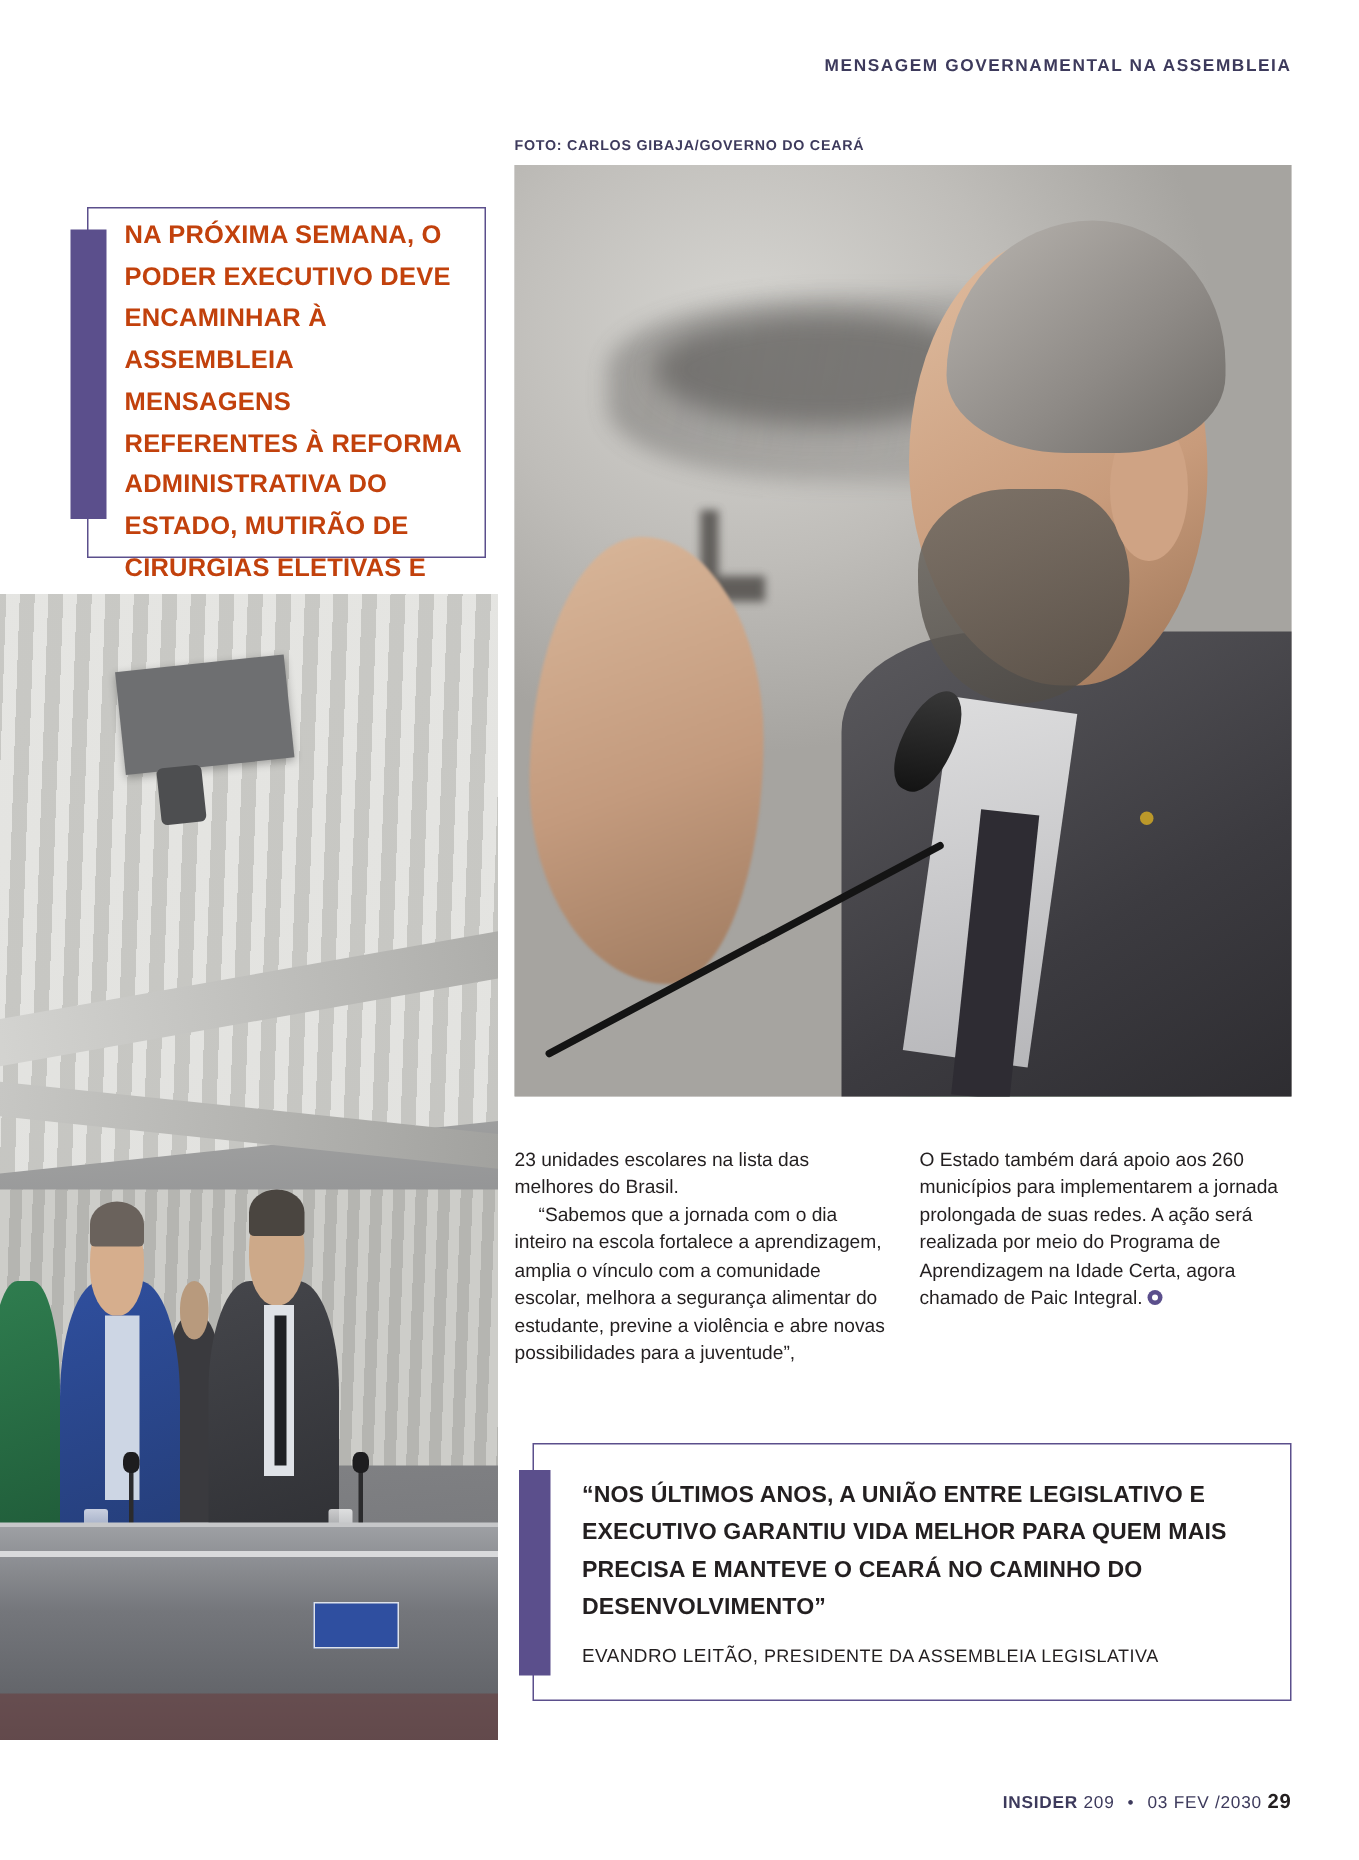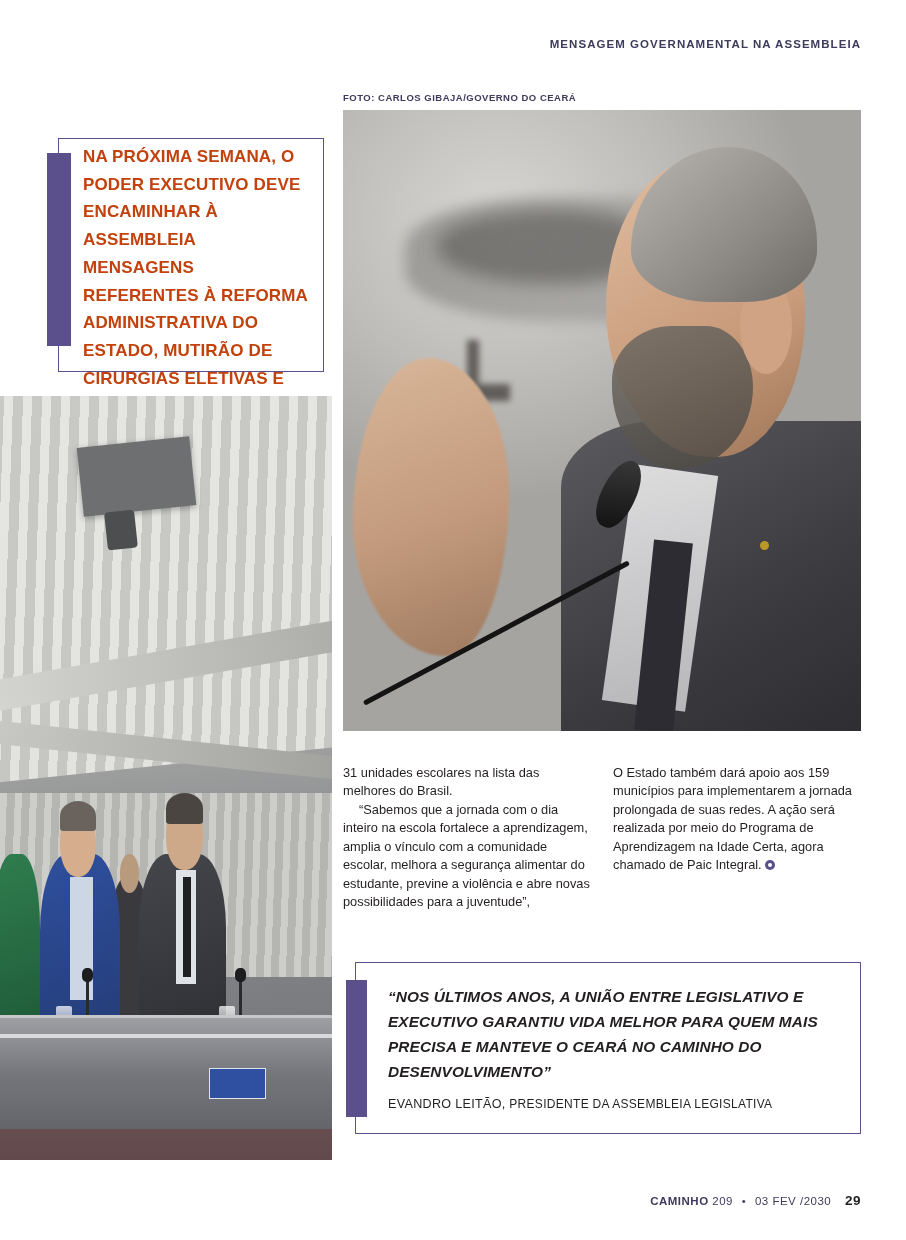--- a/index.html
+++ b/index.html
@@ -424,21 +424,20 @@
   .quote-box .qtext {
     position: absolute;
     left: 32px; top: 22px;
     width: 455px;
     font-size: 15.4px;
     line-height: 1.62;
     font-weight: 700;
     letter-spacing: 0.1px;
     text-transform: uppercase;
     color: #231f20;
-    font-style: italic;
   }
   .quote-box .qattr {
     position: absolute;
     left: 32px; top: 134px;
     font-size: 12px;
     letter-spacing: 0.3px;
     text-transform: uppercase;
     color: #231f20;
   }
   .quote-box .qattr b { font-weight: 400; font-size: 12.6px; }
@@ -449,21 +448,20 @@
     right: 45px; bottom: 32px;
     font-size: 11.5px;
     letter-spacing: 0.5px;
     color: #3d3a5c;
   }
   .footer .brand { font-weight: 700; }
   .footer .dot { margin: 0 5px; }
   .footer .pageno {
     font-weight: 700;
     font-size: 13.5px;
-    margin-left: 10px;
     color: #231f20;
   }
 </style>
 </head>
 <body>
 
 <div class="page">
 
   <div class="running-head">MENSAGEM GOVERNAMENTAL NA ASSEMBLEIA</div>
 
@@ -520,37 +518,37 @@
     <div class="pl-mic2"></div>
     <div class="pl-glass1"></div>
     <div class="pl-glass2"></div>
     <div class="pl-desk"></div>
     <div class="pl-desk-edge"></div>
     <div class="pl-plate"></div>
     <div class="pl-floor"></div>
   </div>
 
   <div class="col col-1">
-    <p>31 unidades escolares na lista das melhores do Brasil.</p>
+    <p>23 unidades escolares na lista das melhores do Brasil.</p>
     <p>“Sabemos que a jornada com o dia inteiro na escola fortalece a aprendizagem, amplia o vínculo com a comunidade escolar, melhora a segurança alimentar do estudante, previne a violência e abre novas possibilidades para a juventude”,</p>
   </div>
 
   <div class="col col-2">
-    <p><span>O Estado também dará apoio aos 159 municípios para implementarem a jornada prolongada de suas redes. A ação será realizada por meio do Programa de Aprendizagem na Idade Certa, agora chamado de Paic Integral.</span><span class="end-mark"></span></p>
+    <p><span>O Estado também dará apoio aos 260 municípios para implementarem a jornada prolongada de suas redes. A ação será realizada por meio do Programa de Aprendizagem na Idade Certa, agora chamado de Paic Integral.</span><span class="end-mark"></span></p>
   </div>
 
   <div class="quote-box">
     <div class="bar"></div>
     <div class="qtext">“NOS ÚLTIMOS ANOS, A UNIÃO ENTRE LEGISLATIVO E EXECUTIVO GARANTIU VIDA MELHOR PARA QUEM MAIS PRECISA E MANTEVE O CEARÁ NO CAMINHO DO DESENVOLVIMENTO”</div>
     <div class="qattr">
       <b>EVANDRO LEITÃO,</b><span> PRESIDENTE DA ASSEMBLEIA LEGISLATIVA</span>
     </div>
   </div>
 
   <div class="footer">
-    <span class="brand">CAMINHO</span>
+    <span class="brand">INSIDER</span>
     <span>209</span>
     <span class="dot">•</span>
     <span>03 FEV /2030</span>
     <span class="pageno">29</span>
   </div>
 
 </div>
 
 </body></html>

